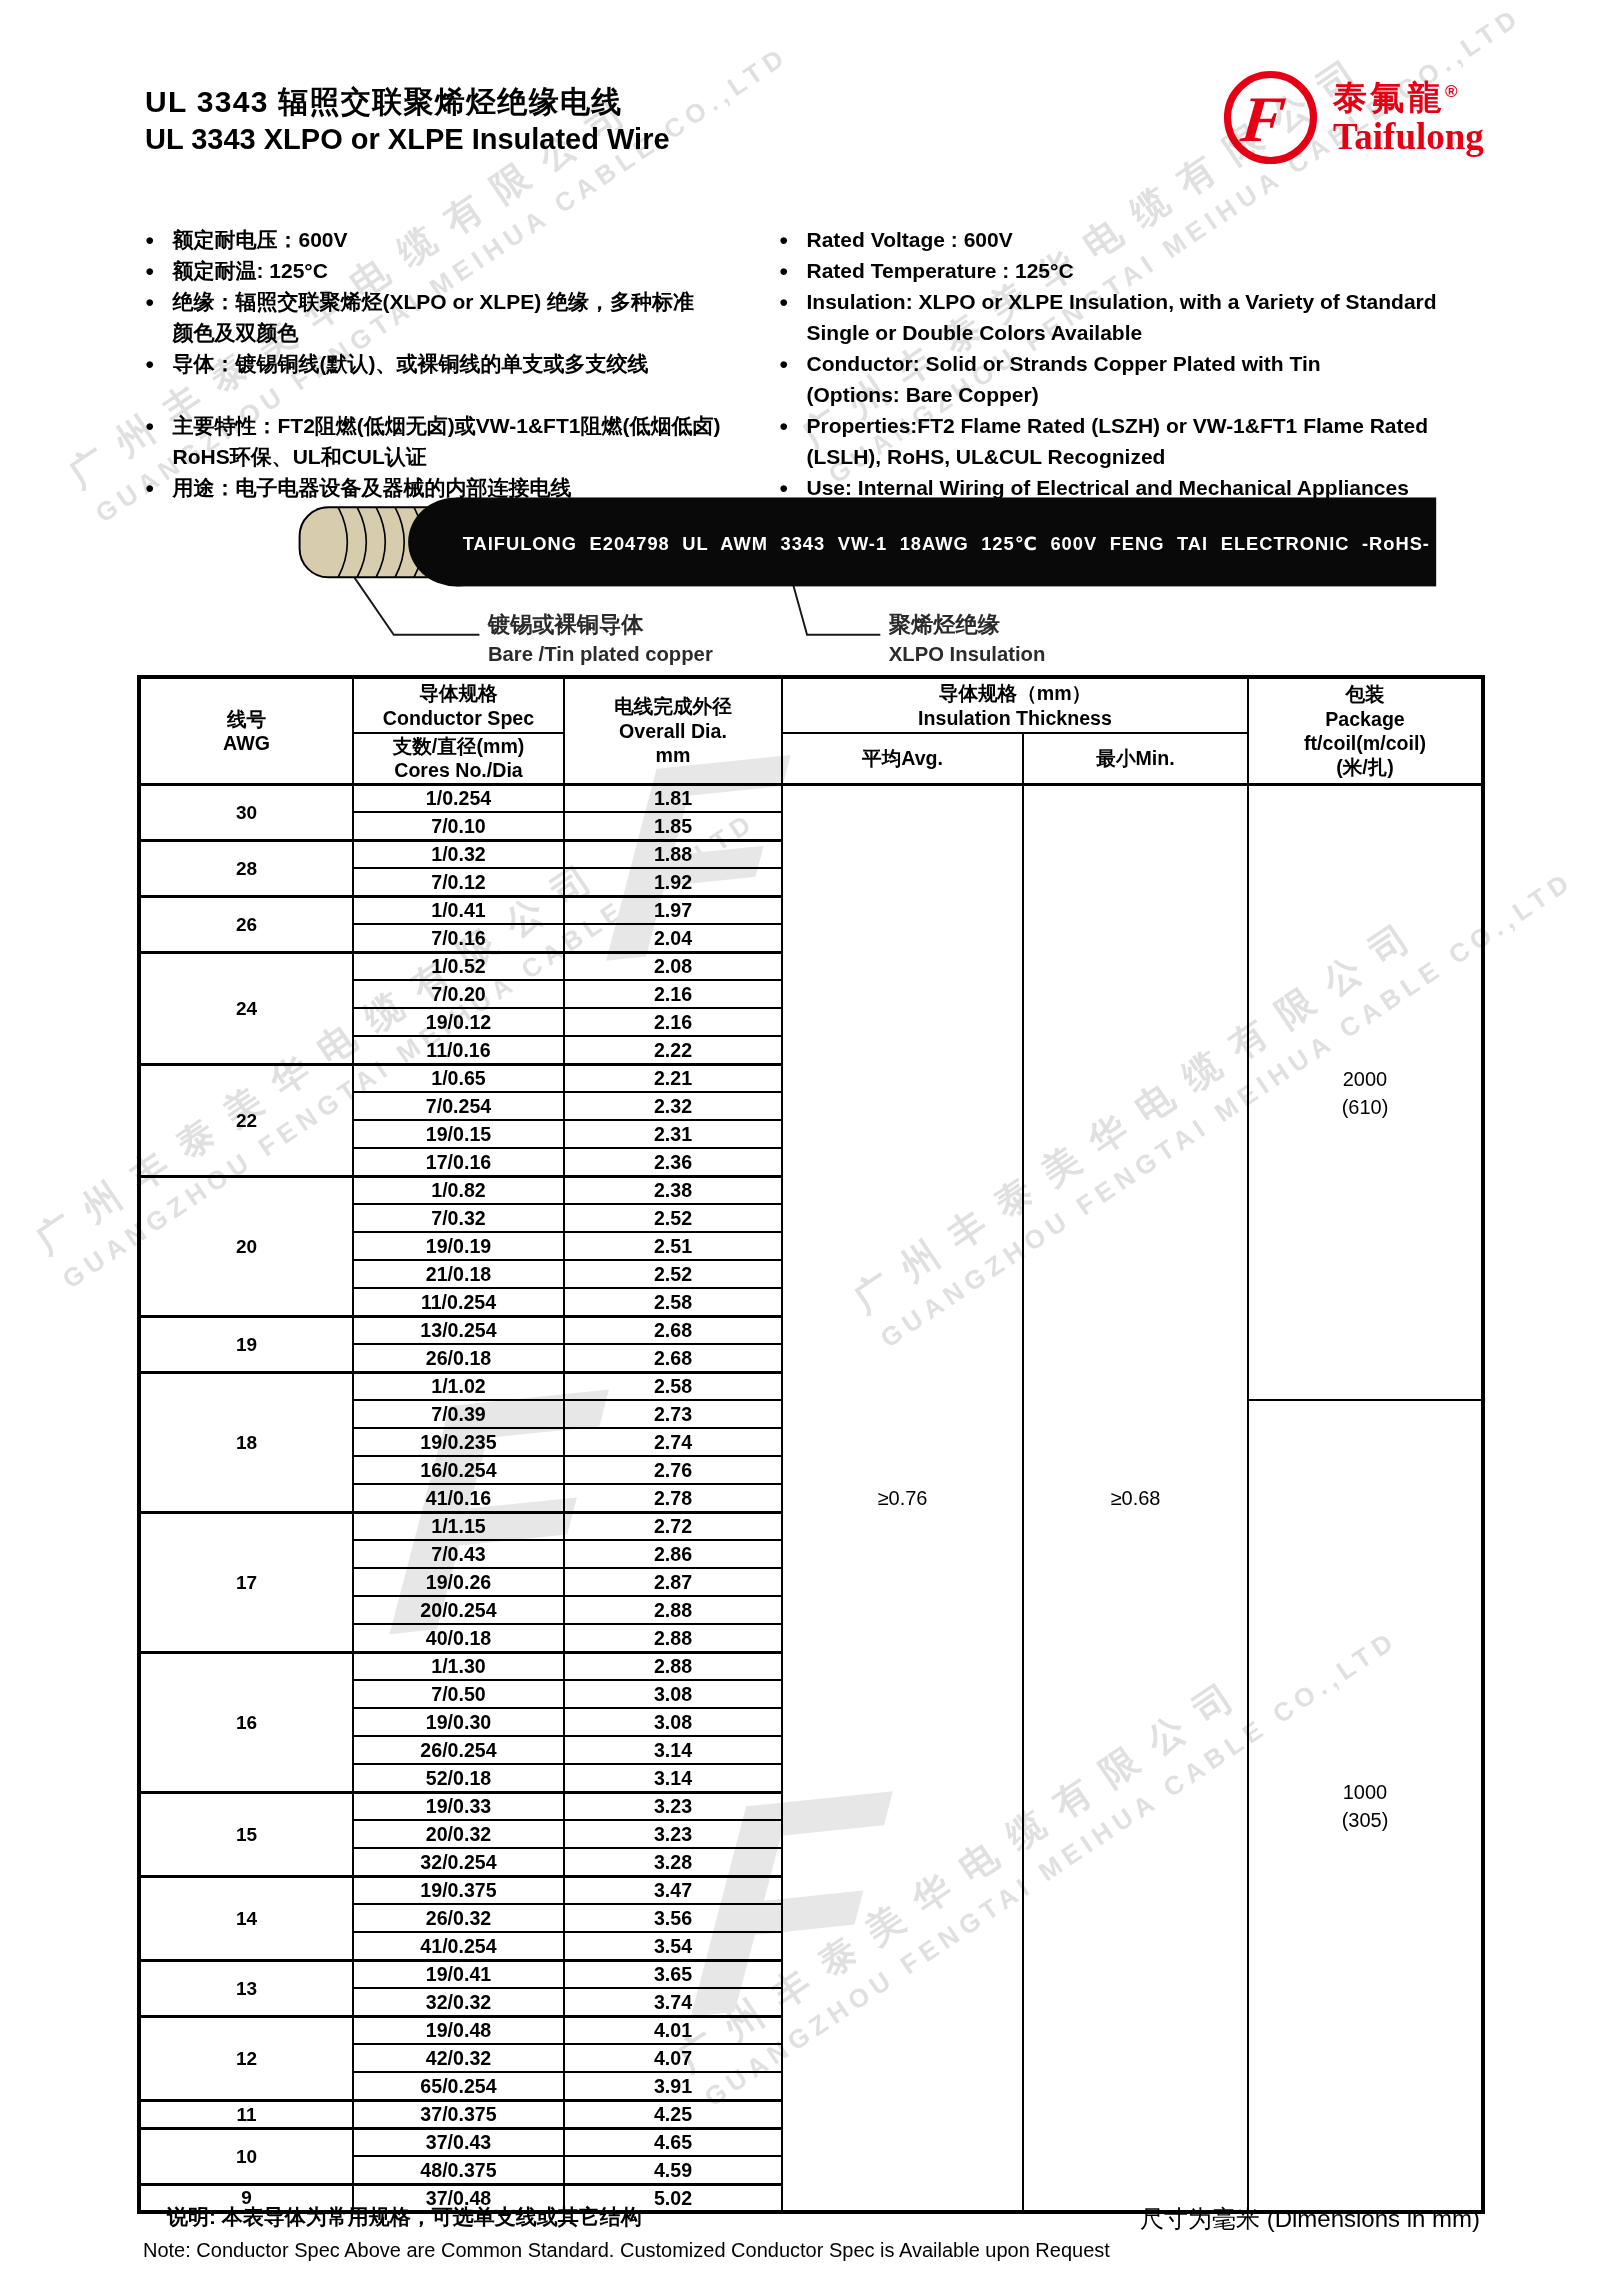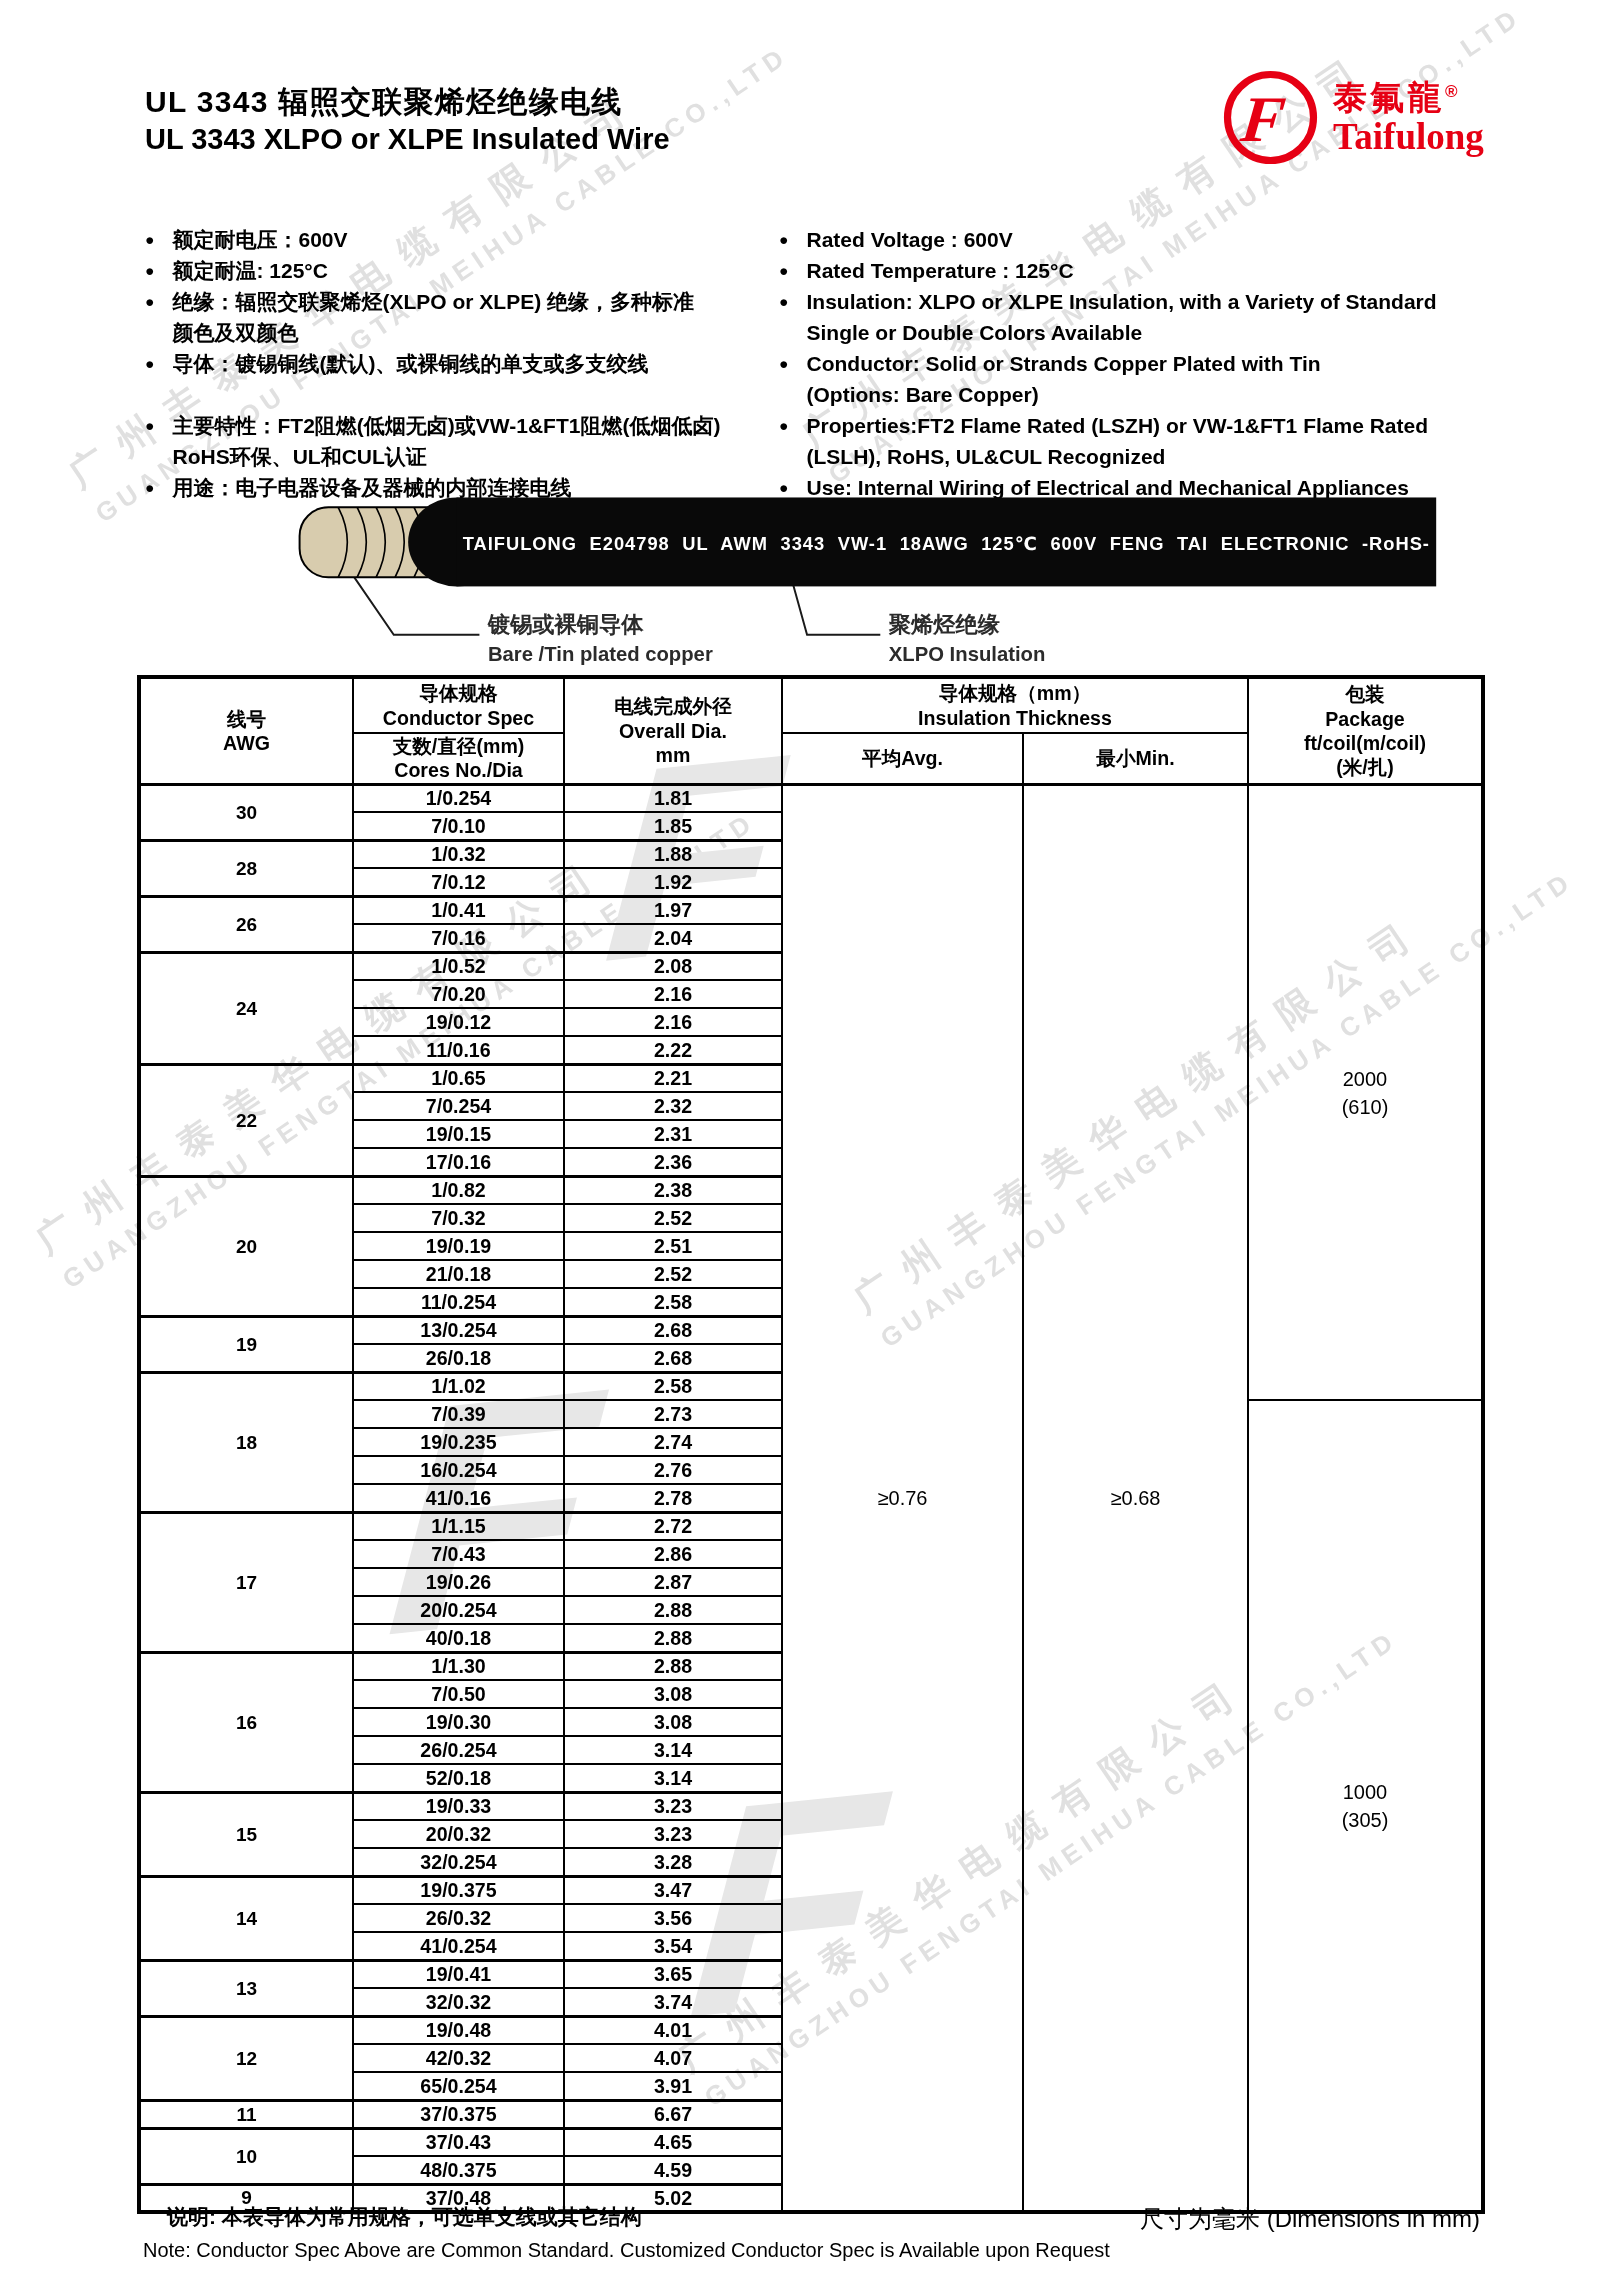--- a/index.html
+++ b/index.html
@@ -681,21 +681,21 @@
           </td>
         </tr>
         <tr class="grp-first">
           <td rowspan="1" class="awg">
             <div>11</div>
           </td>
           <td>
             <div>37/0.375</div>
           </td>
           <td>
-            <div>6.67</div>
+            <div>4.25</div>
           </td>
         </tr>
         <tr class="grp-first">
           <td rowspan="2" class="awg">
             <div>10</div>
           </td>
           <td>
             <div>37/0.43</div>
           </td>
           <td>

